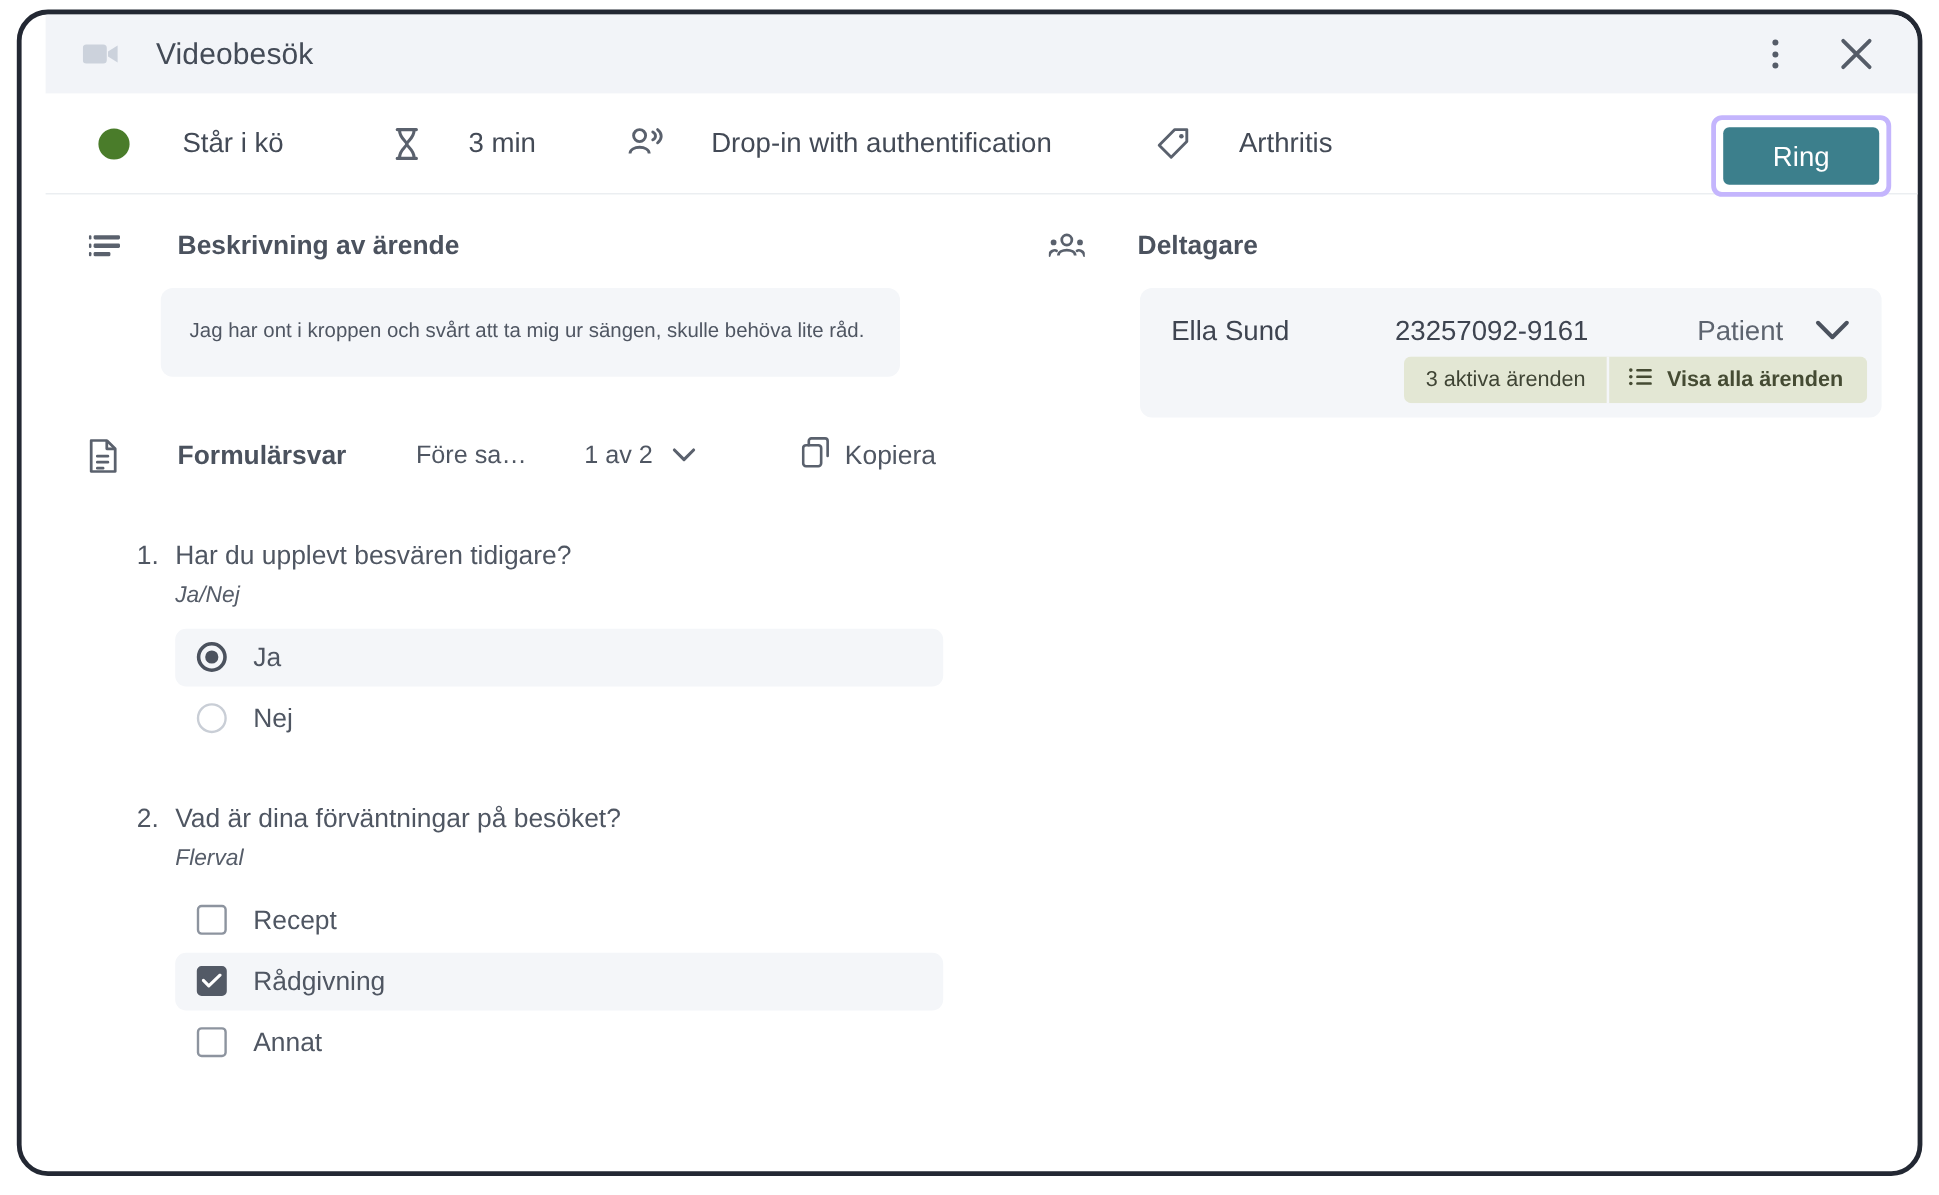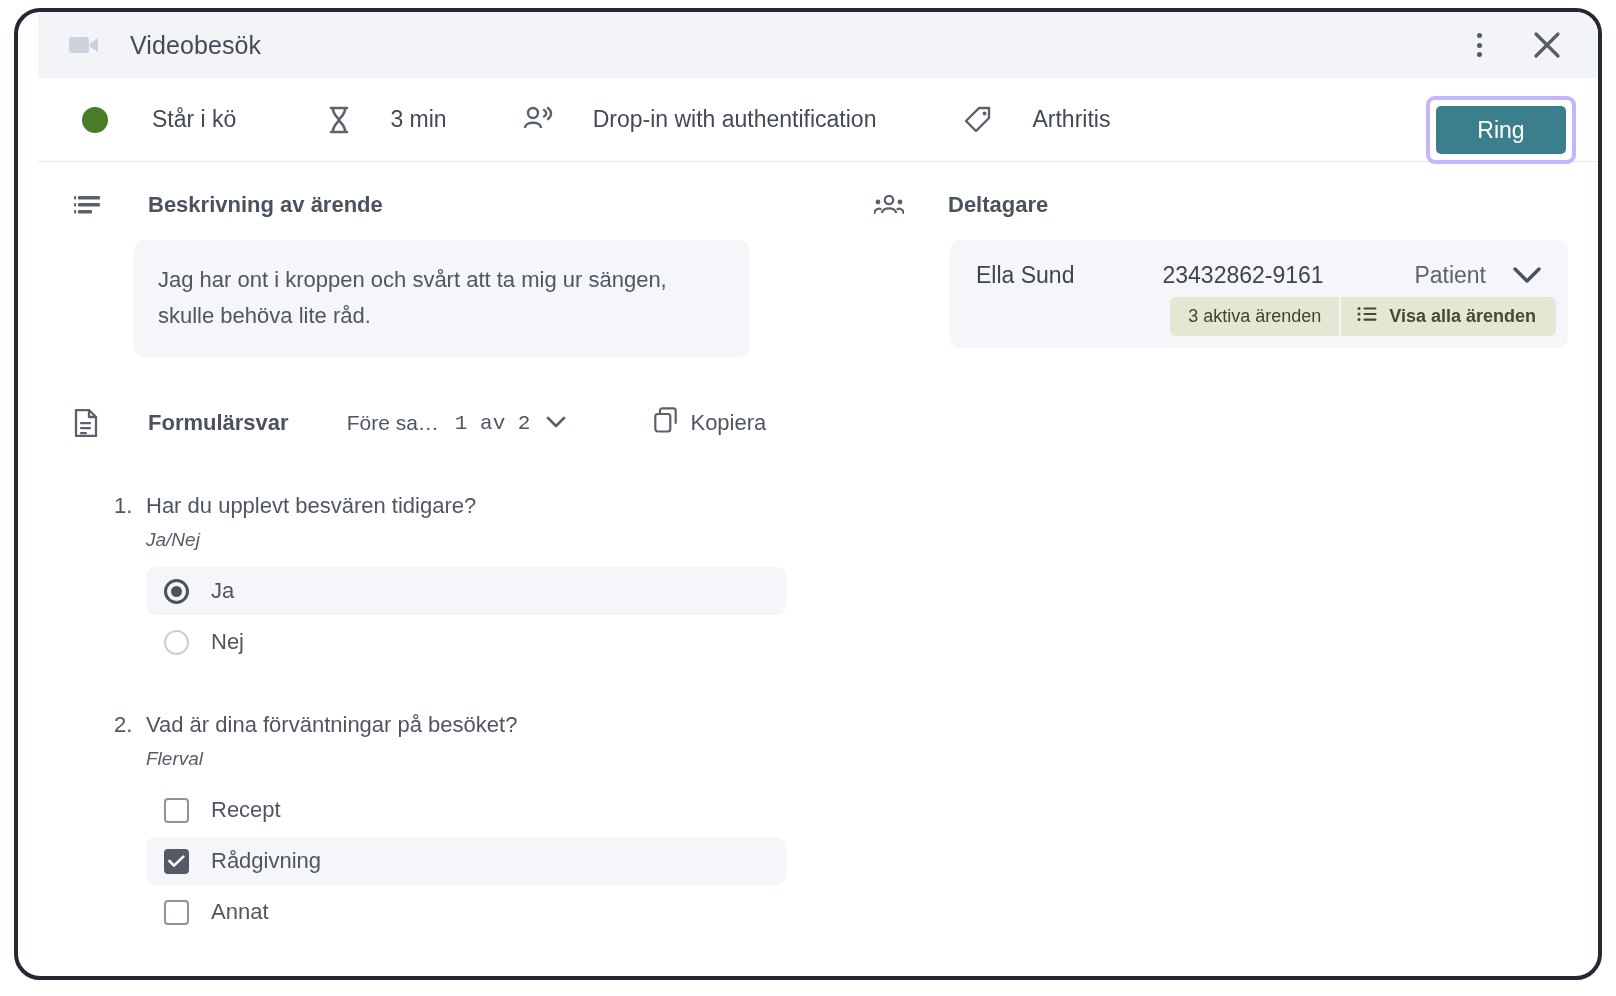--- a/index.html
+++ b/index.html
@@ -137,21 +137,21 @@
     margin-left: 22px;
   }
 
   .description-box {
     margin: 22px 0 0 96px;
     width: 616px;
     background: #f4f6f9;
     border-radius: 10px;
     padding: 22px 24px 24px 24px;
     box-sizing: border-box;
-    font-size: 22px;
+    font-size: 17px;
     color: #4f5662;
     line-height: 1.62;
   }
 
   
   .form-row {
     display: flex;
     align-items: center;
     margin-top: 50px;
   }
@@ -164,26 +164,25 @@
   .form-select {
     font-size: 21px;
     color: #4f5662;
     margin-left: 58px;
     white-space: nowrap;
     cursor: pointer;
   }
   .form-pager {
     font-size: 21px;
     color: #4f5662;
-    margin-left: 16px;
+    margin-left: 48px;
     display: flex;
     align-items: center;
     gap: 16px;
     cursor: pointer;
-    font-family: Liberation Mono, monospace;
   }
   .copy-btn {
     display: flex;
     align-items: center;
     gap: 12px;
     margin-left: 88px;
     font-size: 22px;
     color: #4f5662;
     cursor: pointer;
   }
@@ -498,21 +497,21 @@
             <path d="M0.5 19 C0.5 15, 5 14, 6.5 15" fill="none" stroke="#5a616d" stroke-width="2.2" stroke-linecap="round"></path>
             <path d="M29.5 19 C29.5 15, 25 14, 23.5 15" fill="none" stroke="#5a616d" stroke-width="2.2" stroke-linecap="round"></path>
           </svg>
         </span>
         <span class="section-title">Deltagare</span>
       </div>
 
       <div class="participant-card">
         <div class="participant-row">
           <span class="p-name">Ella Sund</span>
-          <span class="p-id">23432862-9161</span>
+          <span class="p-id">23257092-9161</span>
           <span class="p-spacer"></span>
           <span class="p-role">Patient</span>
           <span class="chev-btn">
             <svg width="30" height="19" viewBox="0 0 30 19">
               <path d="M3 3 L15 15 L27 3" fill="none" stroke="#4b525e" stroke-width="3.4" stroke-linecap="round" stroke-linejoin="round"></path>
             </svg>
           </span>
         </div>
         <div class="badge-row">
           <div class="badge-group">

